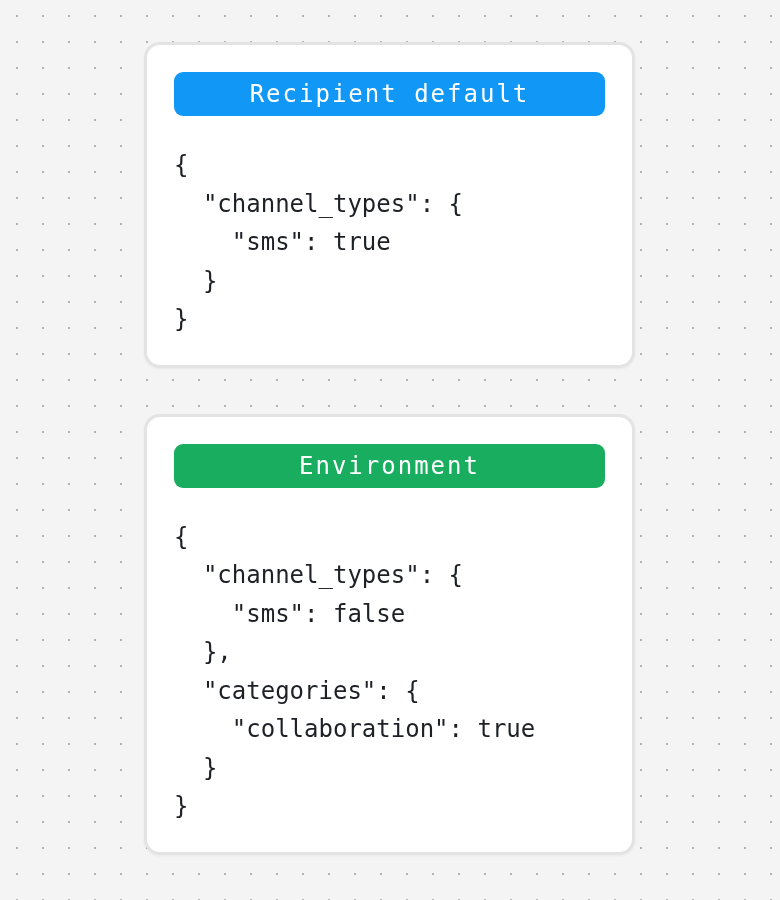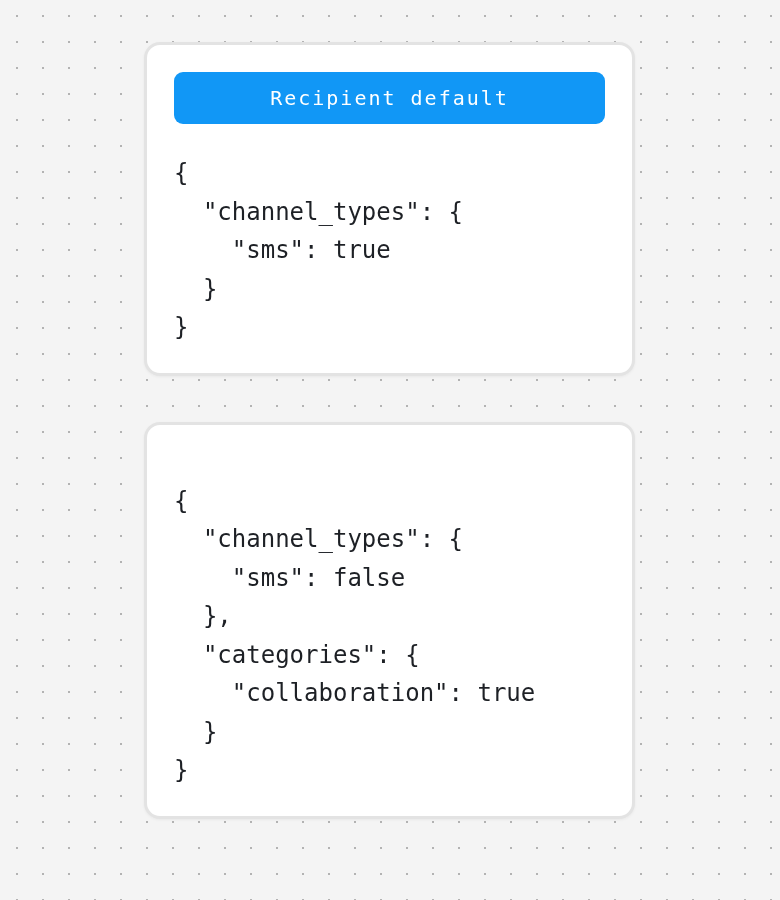--- a/index.html
+++ b/index.html
@@ -22,27 +22,27 @@
     background: #ffffff;
     border: 3px solid #e3e3e3;
     border-radius: 16px;
     padding: 27px 27px 26px 27px;
     box-shadow: 0 1px 3px rgba(0,0,0,0.05);
   }
   .card + .card {
     margin-top: 46px;
   }
   .pill {
-    height: 52px;
+    height: 44px;
     border-radius: 9px;
     display: flex;
     align-items: center;
     justify-content: center;
     color: #ffffff;
-    font-size: 20px;
+    font-size: 24px;
     font-weight: 500;
     letter-spacing: 2px;
     font-family: "DejaVu Sans Mono", "Liberation Mono", monospace;
   }
   .code {
     margin: 30px 0 0 0;
     font-family: "DejaVu Sans Mono", "Liberation Mono", monospace;
     font-size: 24px;
     line-height: 38.5px;
     color: #1d2025;
@@ -57,20 +57,21 @@
   <section class="card">
     <div class="pill" style="background-color: rgb(17, 151, 246);">Recipient default</div>
     <pre class="code">{
   "channel_types": {
     "sms": true
   }
 }</pre>
   </section>
 
   <section class="card">
+    <div class="pill" style="background-color: rgb(25, 173, 95);">Environment</div>
     <pre class="code">{
   "channel_types": {
     "sms": false
   },
   "categories": {
     "collaboration": true
   }
 }</pre>
   </section>
 

